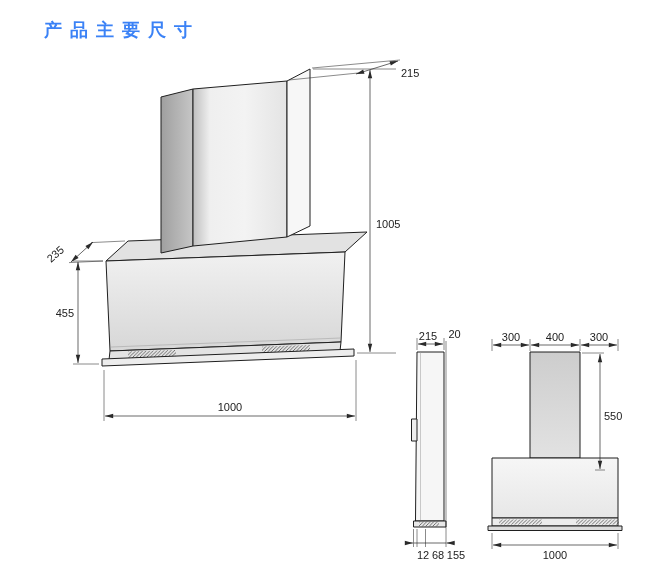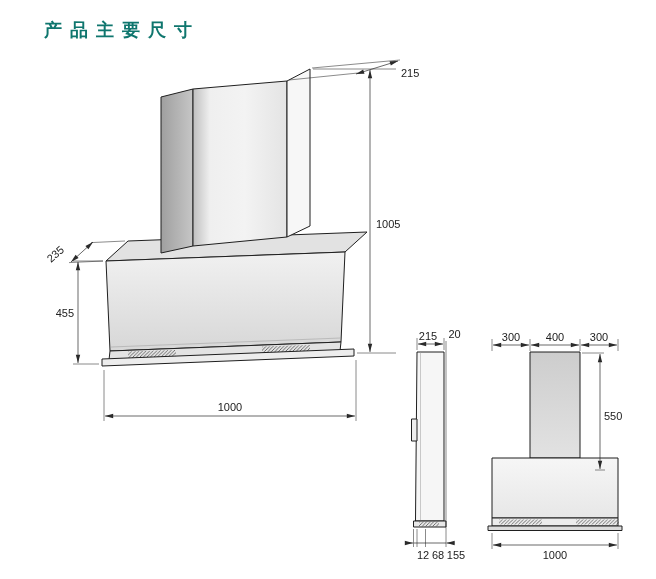--- a/index.html
+++ b/index.html
@@ -1,19 +1,19 @@
 <!DOCTYPE html>
 <html><head>
 <meta charset="utf-8">
 <style>
   html,body{margin:0;padding:0;background:#ffffff;}
   #stage{position:relative;width:656px;height:579px;background:#fff;overflow:hidden;
          font-family:"Liberation Sans","DejaVu Sans",sans-serif;}
   #title{position:absolute;left:44px;top:18px;margin:0;font-size:18px;font-weight:700;
-         letter-spacing:8px;color:#0f766e;white-space:nowrap;}
+         letter-spacing:8px;color:#3b82f6;white-space:nowrap;}
   svg{position:absolute;left:0;top:0;}
   .dim-text{font-size:11px;fill:#222222;}
   .part{stroke:#1f1f1f;stroke-width:1;stroke-linejoin:round;}
   .dim{stroke:#2a2a2a;stroke-width:.7;fill:none;}
   .ext{stroke:#2a2a2a;stroke-width:.55;fill:none;}
   .seam{stroke:#9a9a9a;stroke-width:.5;}
 </style>
 </head>
 <body>
 

